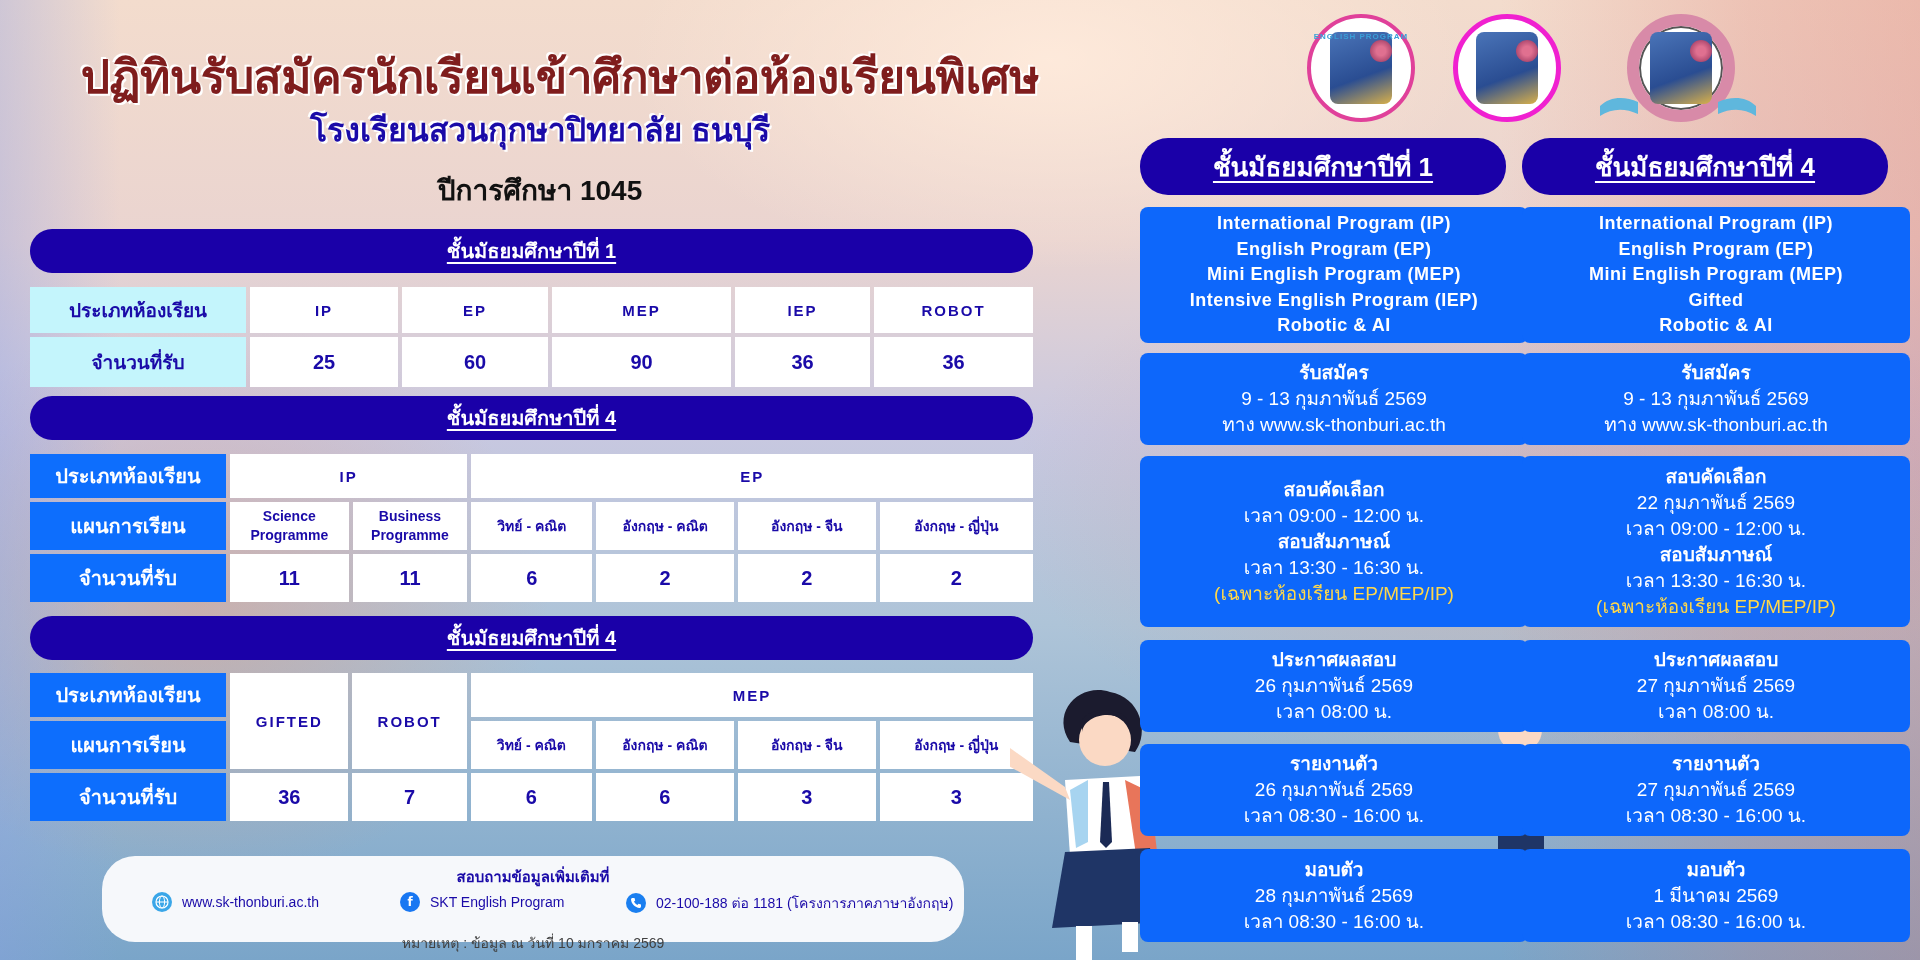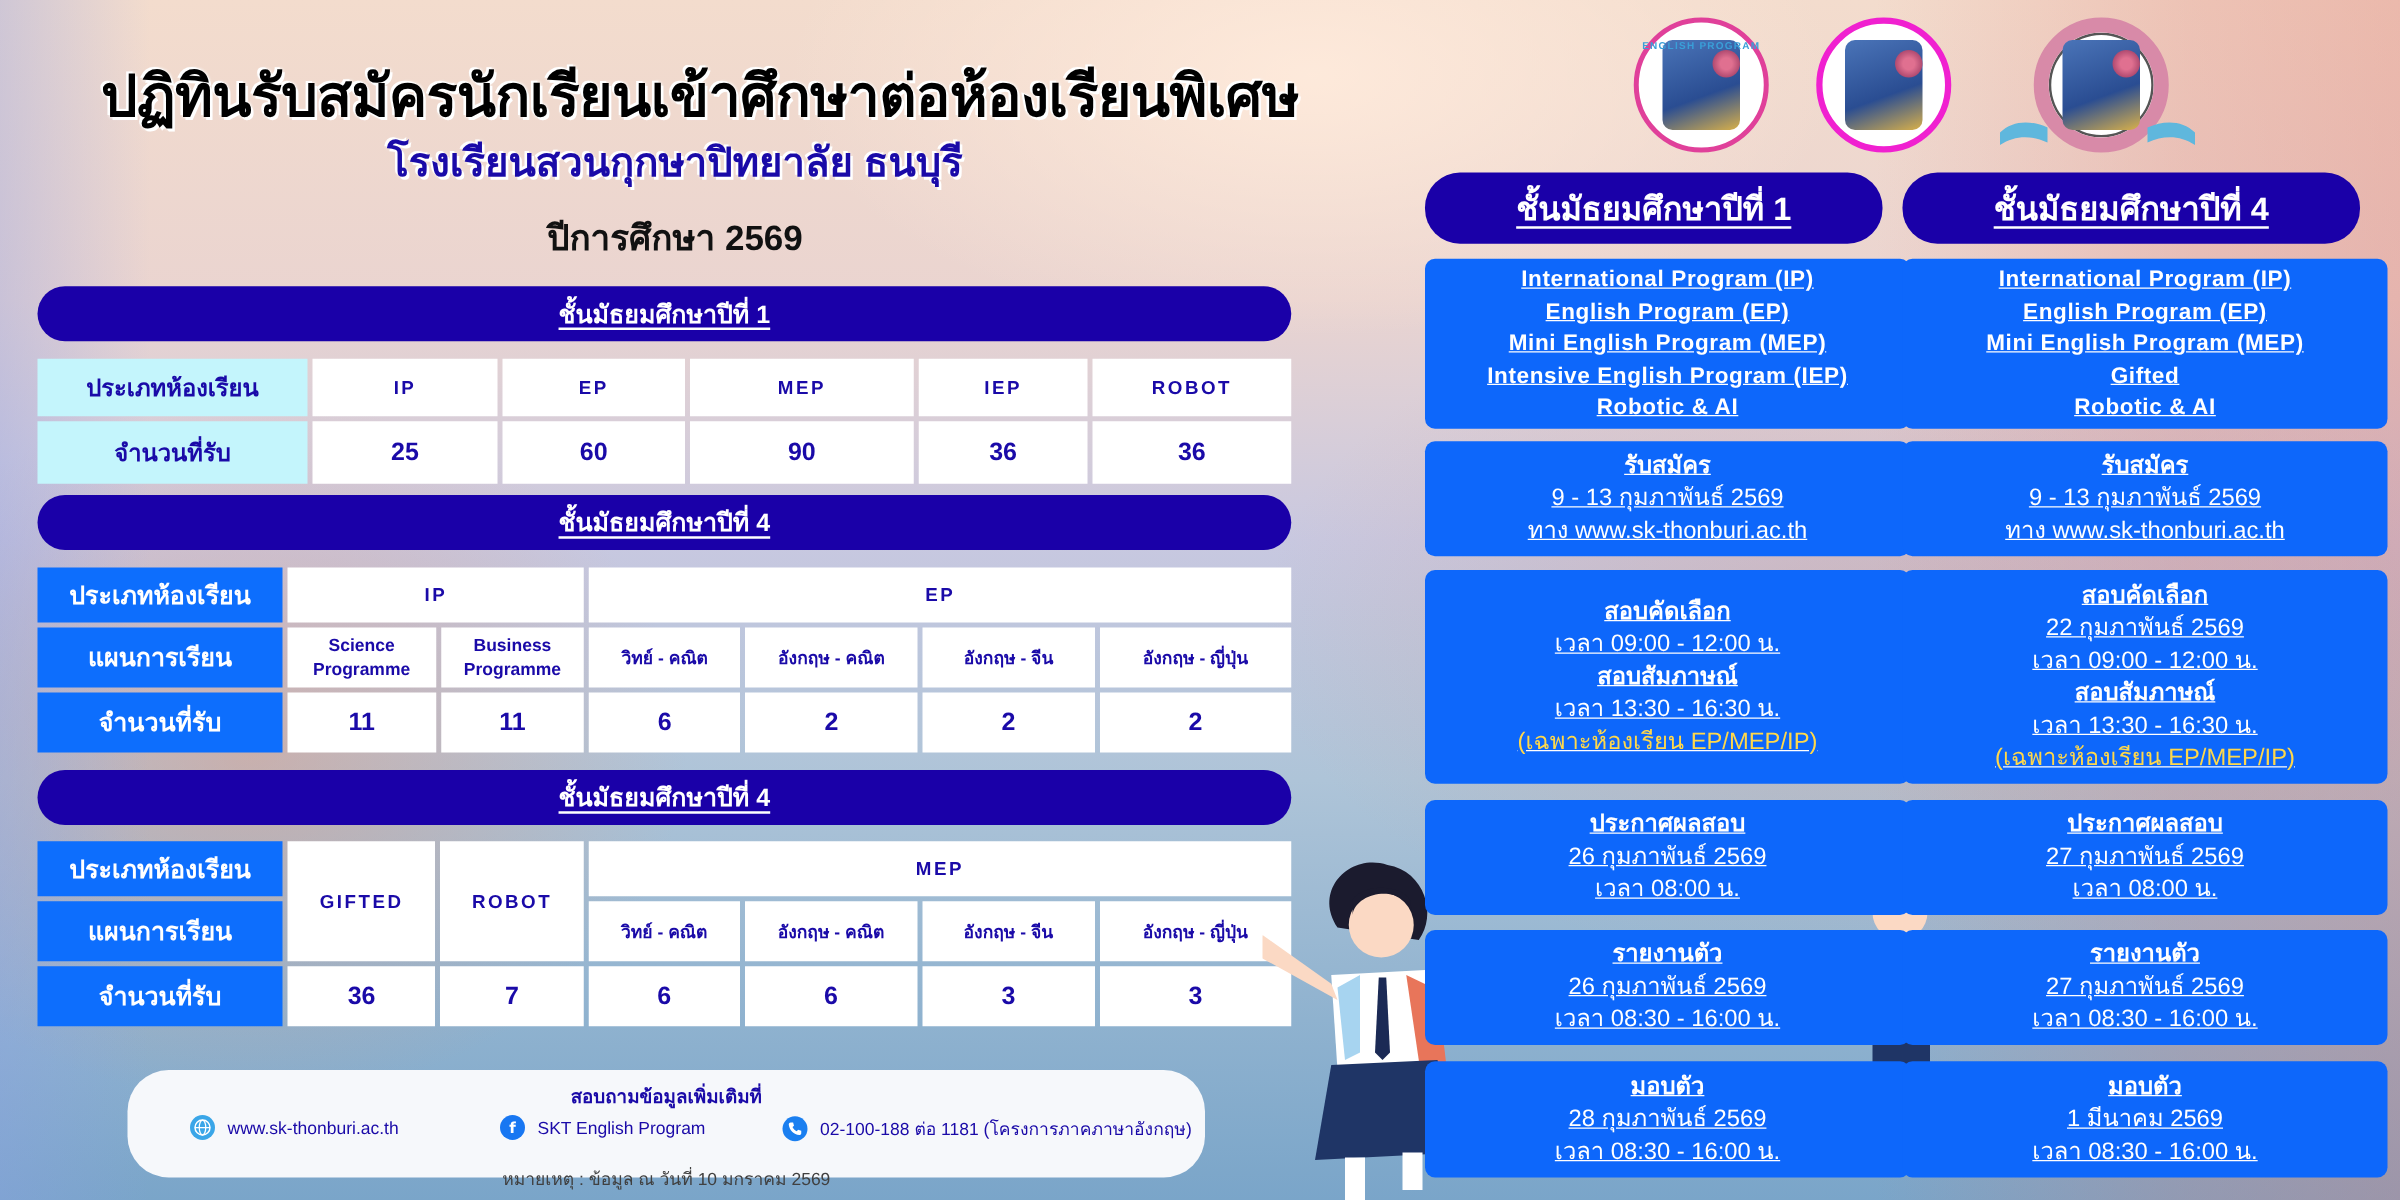--- a/index.html
+++ b/index.html
@@ -16,21 +16,21 @@
   .bgshade {
     position: absolute; left: 0; top: 0; width: 1920px; height: 960px;
     background:
       linear-gradient(90deg, rgba(140,160,230,0.35) 0px, rgba(140,160,230,0.0) 120px),
       linear-gradient(90deg, transparent 0, transparent 1500px, rgba(220,120,110,0.25) 1750px, rgba(220,120,110,0.35) 1920px);
     pointer-events: none;
   }
   
   .title {
     position: absolute; left: 30px; top: 40px; width: 1060px;
-    font-size: 46px; font-weight: 900; color: #000000;
+    font-size: 46px; font-weight: 900; color: #7f1d1d;
     text-shadow: 0 0 3px #fff, 0 0 3px #fff, 2px 2px 0 #fff, -2px -2px 0 #fff;
     letter-spacing: -0.5px;
     text-align: center;
   }
   .subtitle {
     position: absolute; left: 30px; top: 104px; width: 1020px;
     text-align: center; font-size: 32px; font-weight: 800; color: #1a0aa8;
     text-shadow: 0 0 3px #fff, 2px 2px 0 #fff, -2px -2px 0 #fff;
   }
   .year {
@@ -105,36 +105,36 @@
   .col-head {
     position: absolute; width: 366px; height: 57px; border-radius: 28px;
     background: #1a00a8; color: #fff; font-weight: 800; font-size: 26px;
     display: flex; align-items: center; justify-content: center;
     text-decoration: underline; text-underline-offset: 5px;
   }
   .card {
     position: absolute; width: 388px; border-radius: 8px;
     background: #0d67fb; color: #fff; text-align: center;
     display: flex; flex-direction: column; justify-content: center;
-    font-size: 19px; line-height: 26px; text-decoration: underline;
+    font-size: 19px; line-height: 26px;
   }
   .card .b { font-weight: 800; }
   .card .y { color: #ffd84a; }
   .card.programs { font-weight: 800; font-size: 18px; line-height: 25.5px; letter-spacing: 0.5px; }
   
   .kid { position: absolute; }
 </style>
 </head>
 <body>
 
 <div class="bgshade"></div>
 
 <div class="title">ปฏิทินรับสมัครนักเรียนเข้าศึกษาต่อห้องเรียนพิเศษ</div>
 <div class="subtitle">โรงเรียนสวนกุกษาปิทยาลัย ธนบุรี</div>
-<div class="year">ปีการศึกษา 2569</div>
+<div class="year">ปีการศึกษา 1045</div>
 
 <div class="section-bar" style="top:229px;">ชั้นมัธยมศึกษาปีที่ 1</div>
 <table class="grid" style="top:283px; width:1011px;">
   <colgroup>
       <col style="width:216px">
       <col style="width:148px">
       <col style="width:146px">
       <col style="width:179px">
       <col style="width:135px">
       <col style="width:159px">

